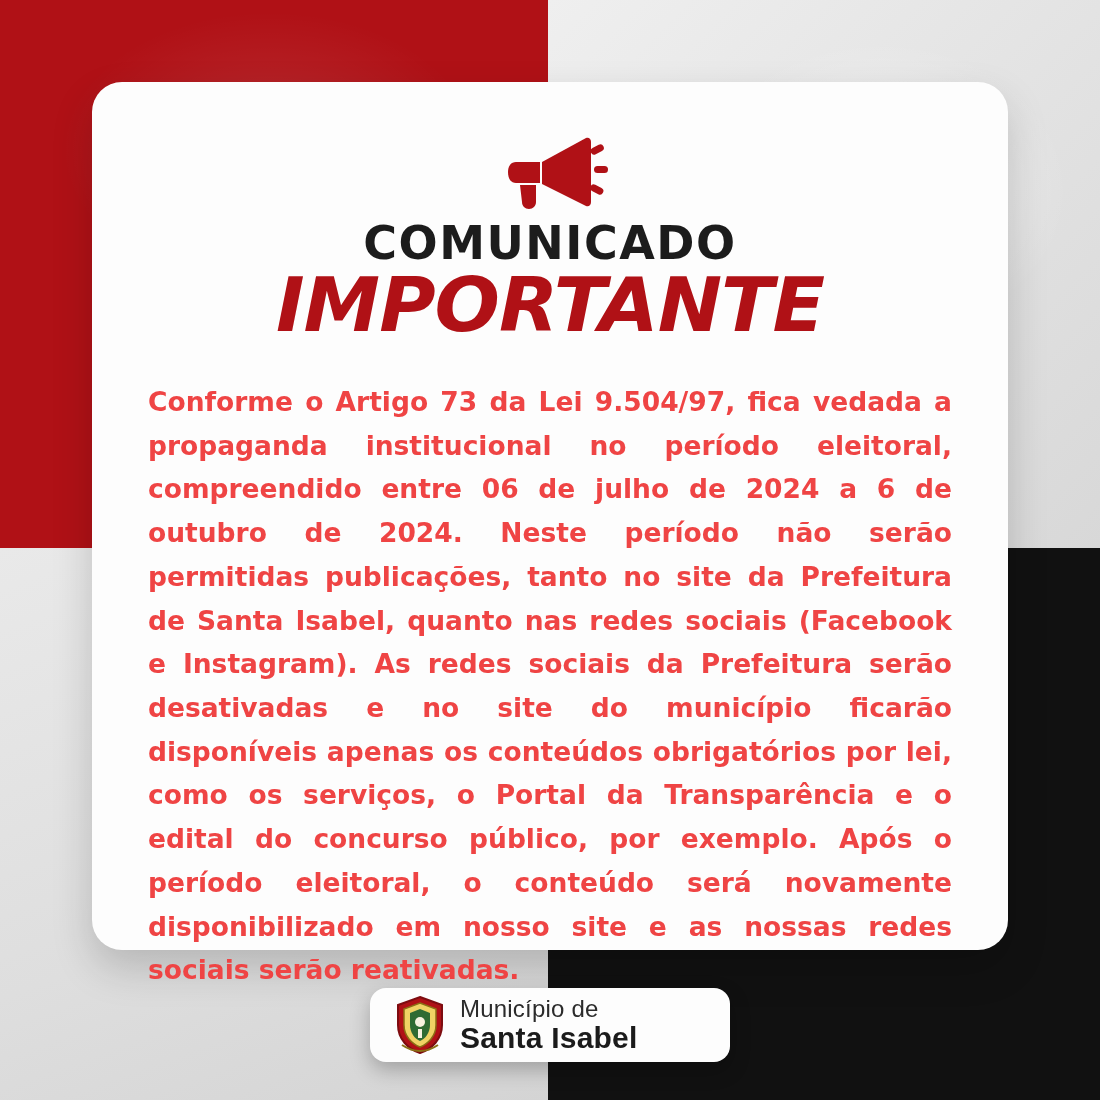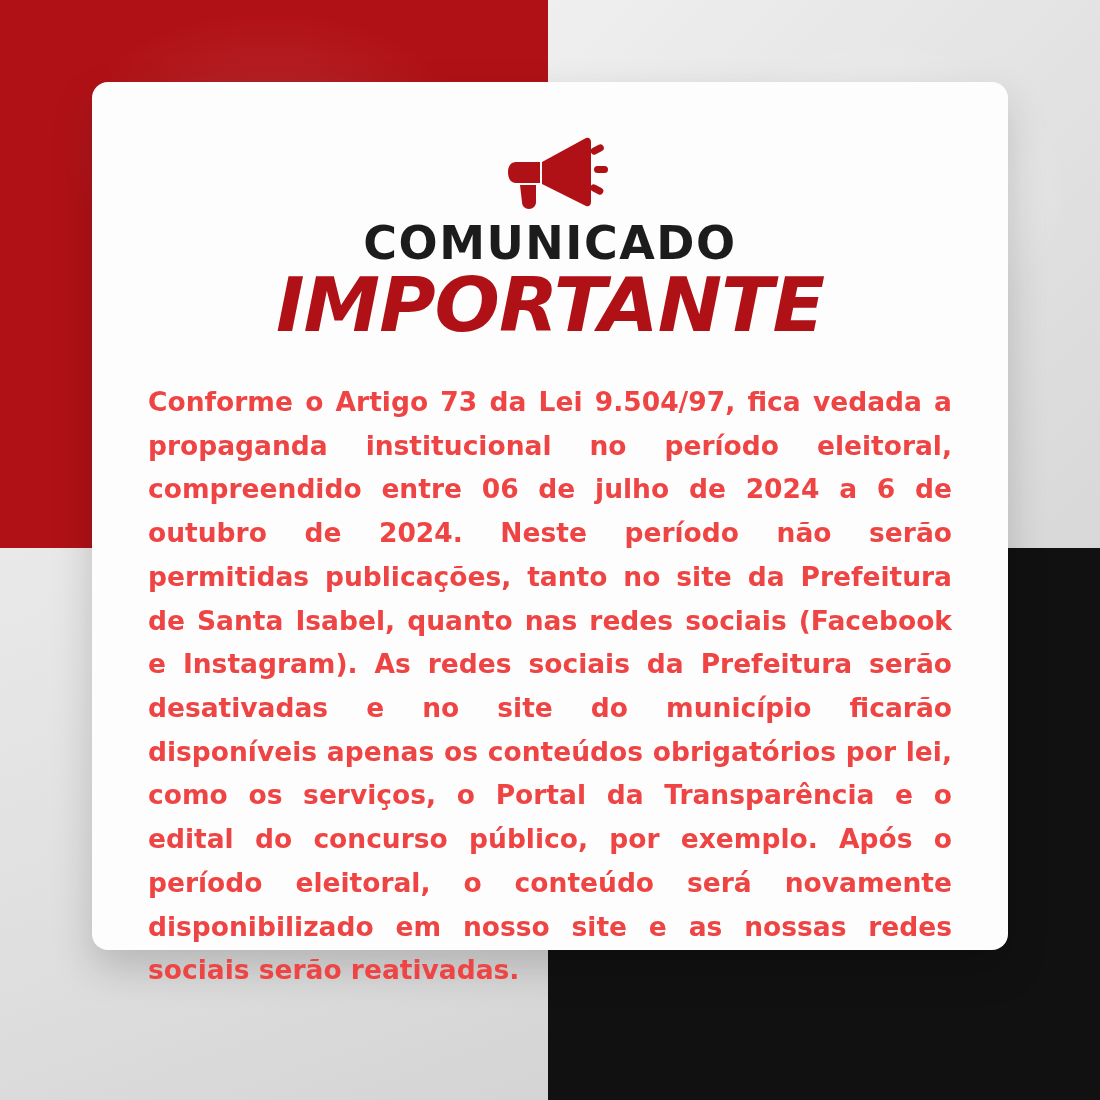--- a/index.html
+++ b/index.html
@@ -74,21 +74,21 @@
   }
 
   
   .card {
     position: absolute;
     left: 92px;
     top: 82px;
     width: 916px;
     height: 868px;
     background: #fdfdfd;
-    border-radius: 16px;
+    border-radius: 30px;
     box-shadow: 0 18px 40px rgba(0,0,0,0.18);
     box-sizing: border-box;
     padding: 44px 52px 30px 52px;
   }
 
   
   .megaphone-wrap {
     width: 100%;
     display: flex;
     justify-content: center;
@@ -202,14 +202,28 @@
         </g>
       </svg>
     </div>
 
     <div class="title-top">COMUNICADO</div>
     <div class="title-main">IMPORTANTE</div>
 
     <p class="body-text">Conforme o Artigo 73 da Lei 9.504/97, fica vedada a propaganda institucional no período eleitoral, compreendido entre 06 de julho de 2024 a 6 de outubro de 2024. Neste período não serão permitidas publicações, tanto no site da Prefeitura de Santa Isabel, quanto nas redes sociais (Facebook e Instagram). As redes sociais da Prefeitura serão desativadas e no site do município ficarão disponíveis apenas os conteúdos obrigatórios por lei, como os serviços, o Portal da Transparência e o edital do concurso público, por exemplo. Após o período eleitoral, o conteúdo será novamente disponibilizado em nosso site e as nossas redes sociais serão reativadas.</p>
   </div>
 
+  <div class="logo-pill">
+    <svg class="crest" viewBox="0 0 52 60" aria-hidden="true">
+      <path d="M26 2 L48 10 L48 30 C48 44 38 54 26 58 C14 54 4 44 4 30 L4 10 Z" fill="#b01116" stroke="#7d0c10" stroke-width="2"></path>
+      <path d="M26 8 L42 14 L42 30 C42 41 34 49 26 52 C18 49 10 41 10 30 L10 14 Z" fill="#f0d264" stroke="#8a6f14" stroke-width="1.5"></path>
+      <path d="M26 14 L36 18 L36 30 C36 38 31 44 26 46 C21 44 16 38 16 30 L16 18 Z" fill="#2f6b33"></path>
+      <circle cx="26" cy="27" r="5" fill="#f7f2e0"></circle>
+      <rect x="24" y="34" width="4" height="9" fill="#f7f2e0"></rect>
+      <path d="M8 50 Q26 62 44 50" fill="none" stroke="#8a6f14" stroke-width="2"></path>
+    </svg>
+    <div class="logo-text">
+      <span class="logo-line1">Município de</span>
+      <span class="logo-line2">Santa Isabel</span>
+    </div>
+  </div>
 
 </div>
 
 </body></html>

